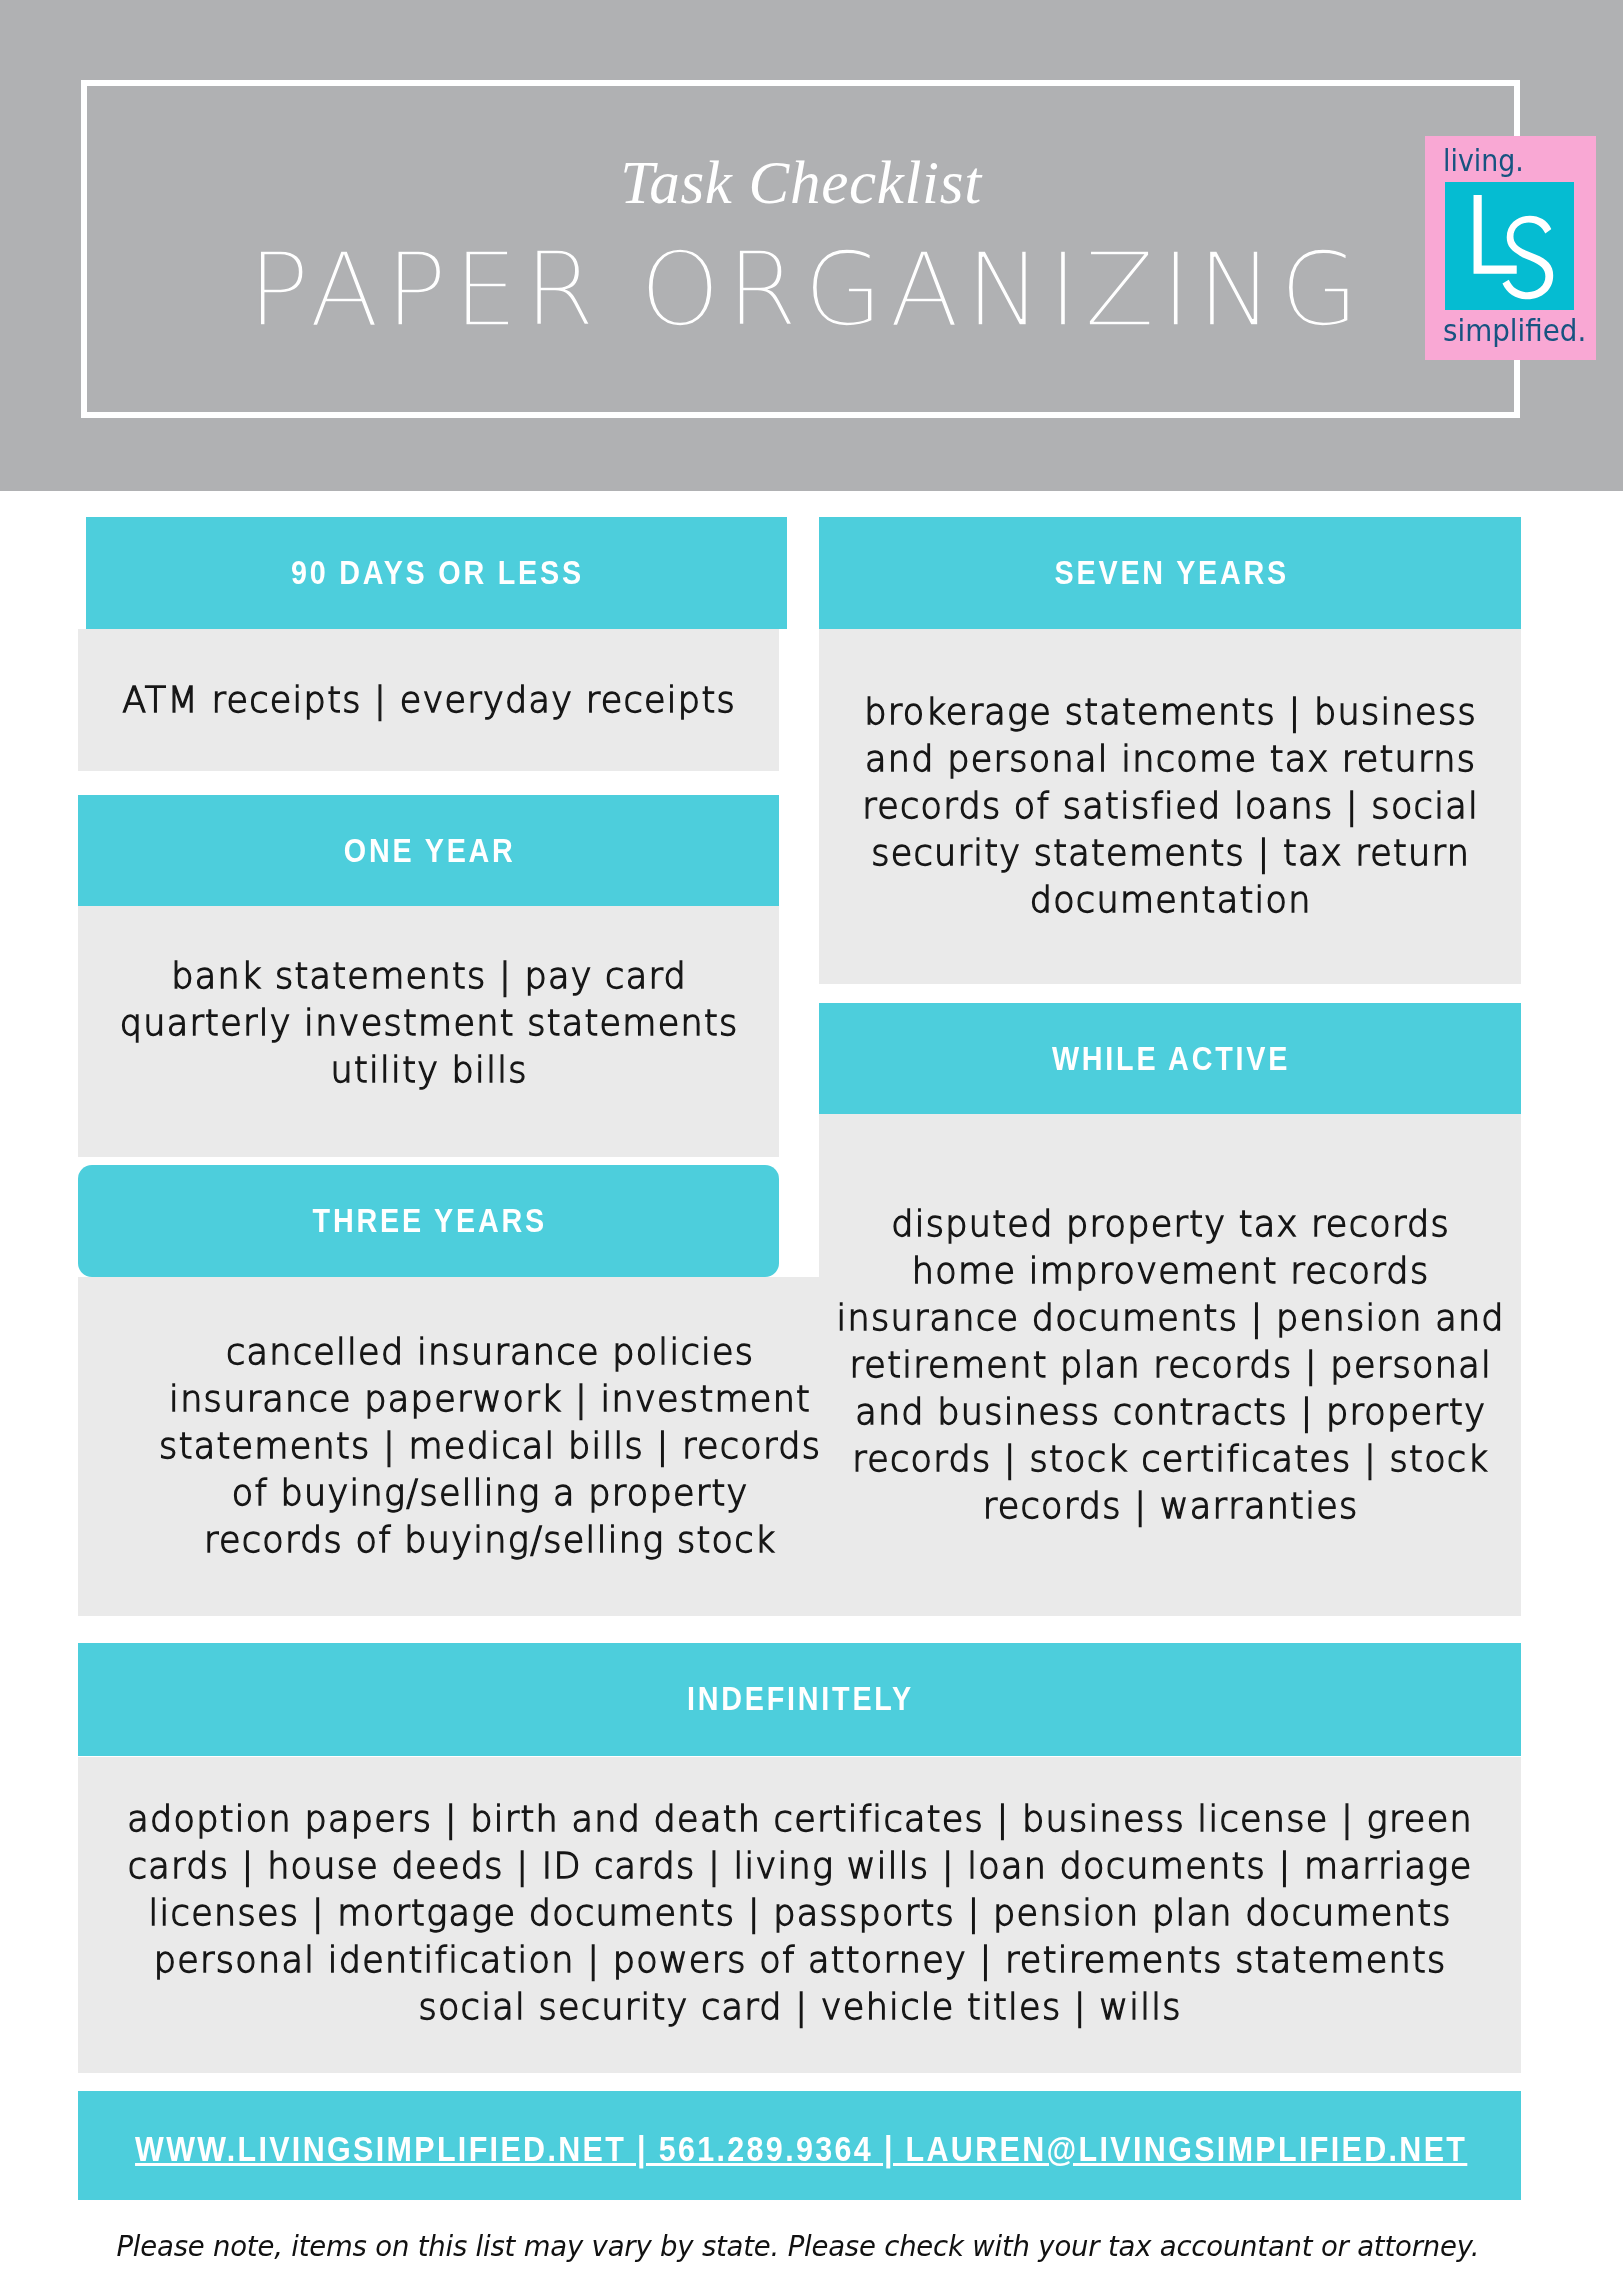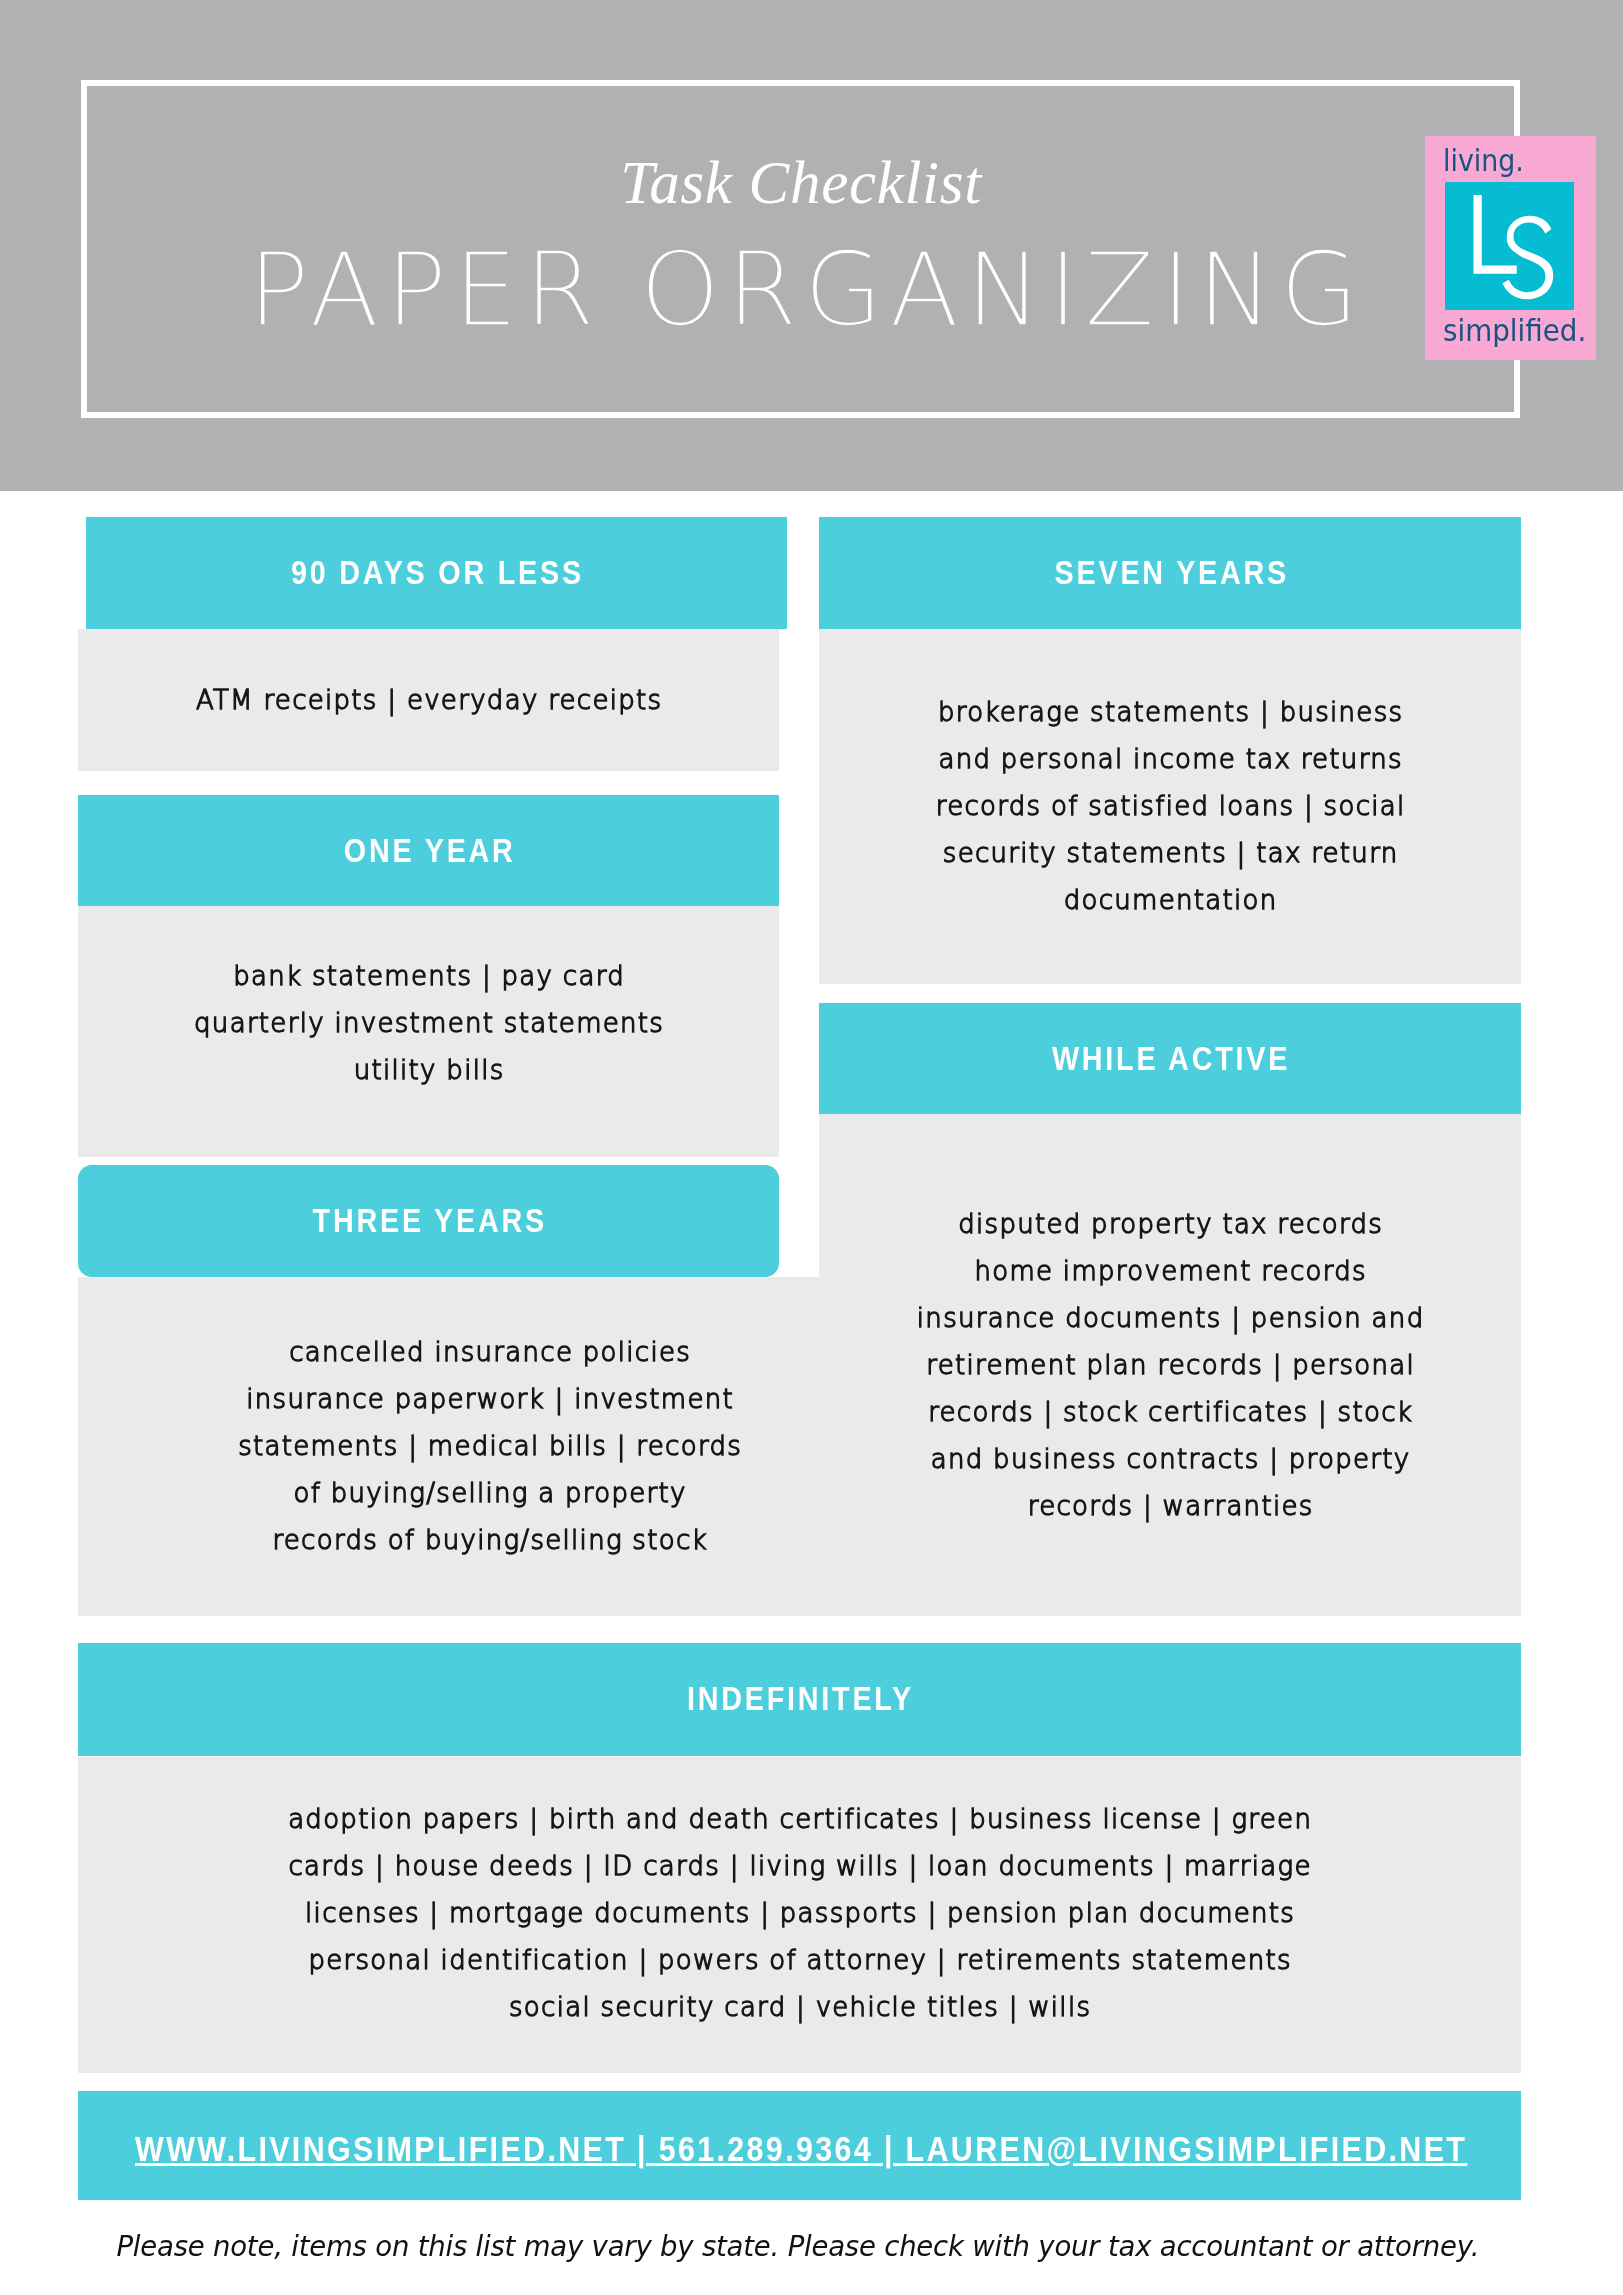--- a/index.html
+++ b/index.html
@@ -31,21 +31,21 @@
             color:#175380;letter-spacing:0;transform:scaleX(0.925);transform-origin:0 0;}
 
   
   .band{background:#4dcedc;color:#ffffff;text-align:center;}
   .band span{display:block;font-family:"Liberation Sans",sans-serif;font-weight:700;
              font-size:34px;letter-spacing:3.3px;text-indent:3.3px;white-space:nowrap;
              transform:scaleX(0.845);}
   .body{background:#eaeaea;text-align:center;}
   .body p{margin:0;font-family:"DejaVu Sans",sans-serif;font-weight:300;
           -webkit-text-stroke:1.3px #161616;
-          font-size:26px;line-height:47px;letter-spacing:1.3px;text-indent:1.3px;color:#161616;}
+          font-size:35px;line-height:47px;letter-spacing:1.3px;text-indent:1.3px;color:#161616;}
   .ln{display:block;white-space:nowrap;}
 
   .footbar{position:absolute;left:78px;top:2091px;width:1443px;height:109px;
            background:#4dcedc;color:#fff;text-align:center;
            display:flex;align-items:center;justify-content:center;text-decoration:underline;}
   .footbar span{font-family:"Liberation Sans",sans-serif;font-weight:700;font-size:35px;
                  letter-spacing:2.7px;text-indent:2.7px;white-space:nowrap;
                  display:inline-block;transform:scaleX(0.87);position:relative;top:3.3px;}
   .note{position:absolute;left:-13.7px;top:2227px;width:1623px;text-align:center;
         font-family:"DejaVu Sans",sans-serif;font-style:italic;font-weight:400;
@@ -131,22 +131,22 @@
 
   <div class="band" id="s4h">
       <span>WHILE ACTIVE</span>
     </div>
   <div class="body" id="s4b">
       <p>
         <span class="ln">disputed property tax records</span>
         <span class="ln">home improvement records</span>
         <span class="ln">insurance documents | pension and</span>
         <span class="ln">retirement plan records | personal</span>
+        <span class="ln">and business contracts | property</span>
         <span class="ln">records | stock certificates | stock</span>
-        <span class="ln">and business contracts | property</span>
         <span class="ln">records | warranties</span>
       </p>
     </div>
 
   <div class="band" id="s5h">
       <span>INDEFINITELY</span>
     </div>
   <div class="body" id="s5b">
       <p>
         <span class="ln">adoption papers | birth and death certificates | business license | green</span>

